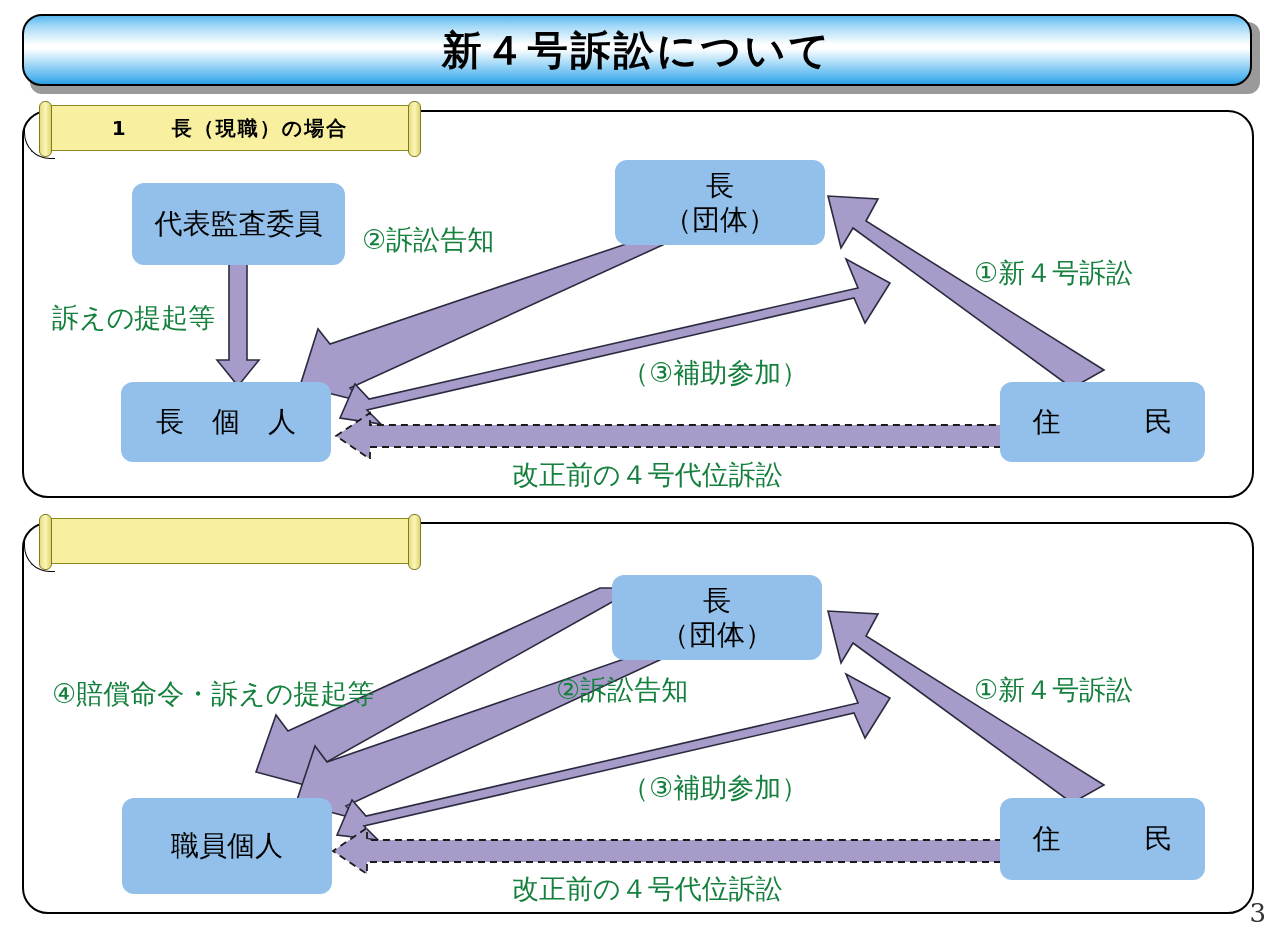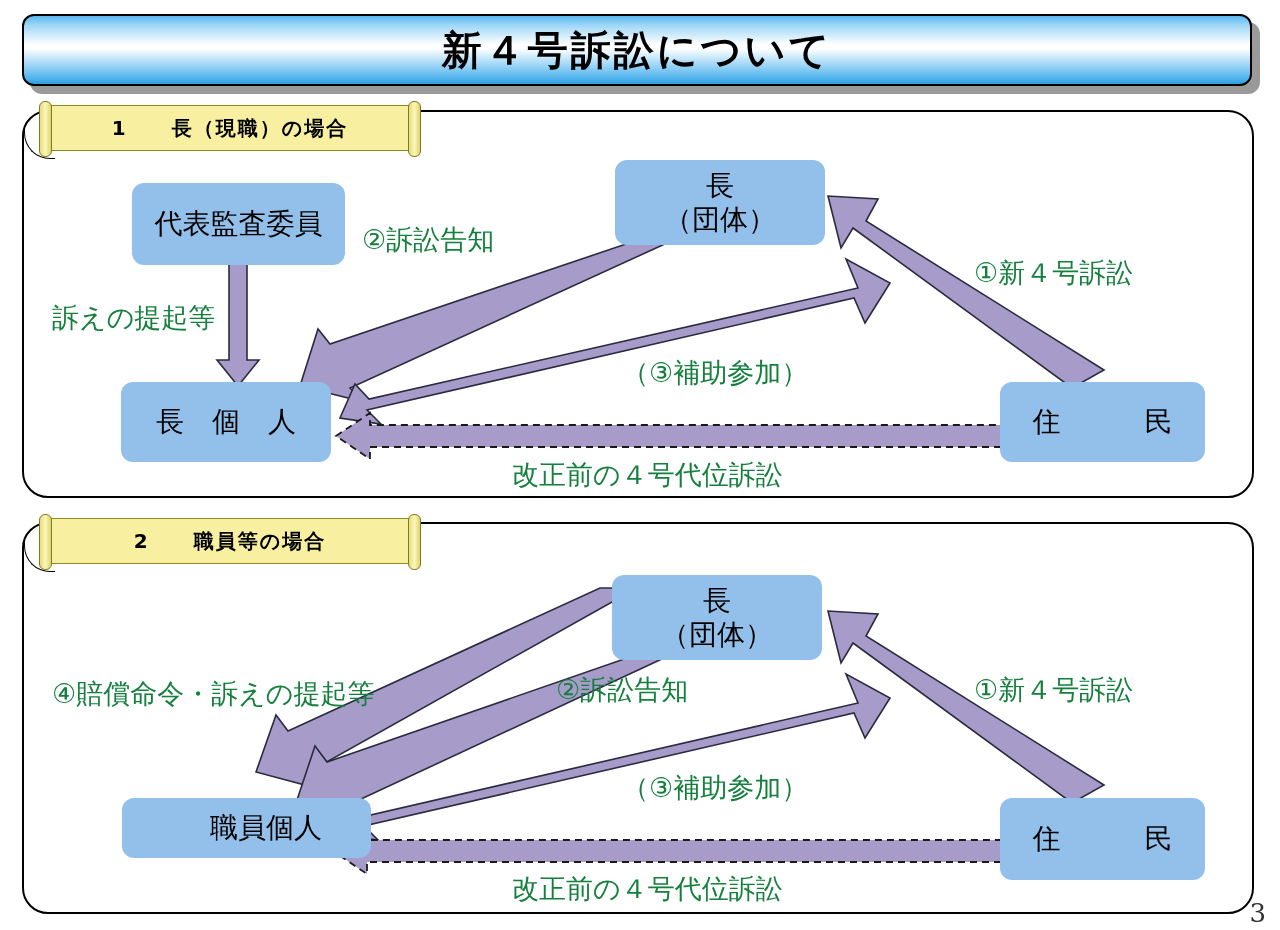--- a/index.html
+++ b/index.html
@@ -20,21 +20,21 @@
     position: absolute;
     left: 30px; top: 22px;
     width: 1230px; height: 72px;
     background: #9a9a9a;
     border-radius: 12px;
   }
   .title-banner {
     position: absolute;
     left: 22px; top: 14px;
     width: 1230px; height: 72px;
-    border-radius: 12px;
+    border-radius: 20px;
     border: 2px solid #000000;
     background: linear-gradient(to bottom,
        #59b8ef 0%,
        #9fd7f7 14%,
        #ffffff 42%,
        #ffffff 48%,
        #9ed6f6 72%,
        #4fb3ee 92%,
        #2e9ee0 100%);
     box-sizing: border-box;
@@ -167,21 +167,20 @@
   <div class="ribbon-roll left"></div>
   <div class="ribbon-roll right"></div>
   <span class="ribbon-text">1　　長（現職）の場合</span>
 </div>
 
 <div class="section-frame frame-2"></div>
 <div class="ribbon-tail" style="left:24px; top:541px;"></div>
 <div class="ribbon ribbon-2">
   <div class="ribbon-roll left"></div>
   <div class="ribbon-roll right"></div>
-  <span class="ribbon-text">2　　職員等の場合</span>
 </div>
 
 <svg class="arrow-layer" viewBox="0 0 1280 930">
 
   <polygon class="arr" points="229,262 247,262 247,360 259,360 238,386 217,360 229,360"></polygon>
 
   <polygon class="arr" points="629,243 667,243 350,388 364,402 300,386 318,329 330,344"></polygon>
 
   <polygon class="arr" points="340,418 355,384 369,399 858,288 846,259 890,283 865,323 854,298 367,410 381,424"></polygon>
 
@@ -221,21 +220,21 @@
 <div class="lbl" style="left:52px; top:300px;">訴えの提起等</div>
 <div class="lbl" style="left:974px; top:255px;">①新４号訴訟</div>
 <div class="lbl" style="left:622px; top:355px;">（③補助参加）</div>
 <div class="lbl" style="left:512px; top:457px;">改正前の４号代位訴訟</div>
 
 <div class="node" style="left:612px; top:575px; width:210px; height:85px;">
   <span>長</span>
   <span>（団体）</span>
 </div>
 
-<div class="node" style="left:122px; top:798px; width:210px; height:60px;padding-left:39px;">
+<div class="node" style="left:122px; top:798px; width:210px; height:96px;">
   <span>職員個人</span>
 </div>
 
 <div class="node" style="left:1000px; top:798px; width:205px; height:82px;">
   <span>住　　　民</span>
 </div>
 
 <div class="lbl" style="left:52px; top:676px;">④賠償命令・訴えの提起等</div>
 <div class="lbl" style="left:556px; top:672px;">②訴訟告知</div>
 <div class="lbl" style="left:974px; top:672px;">①新４号訴訟</div>

